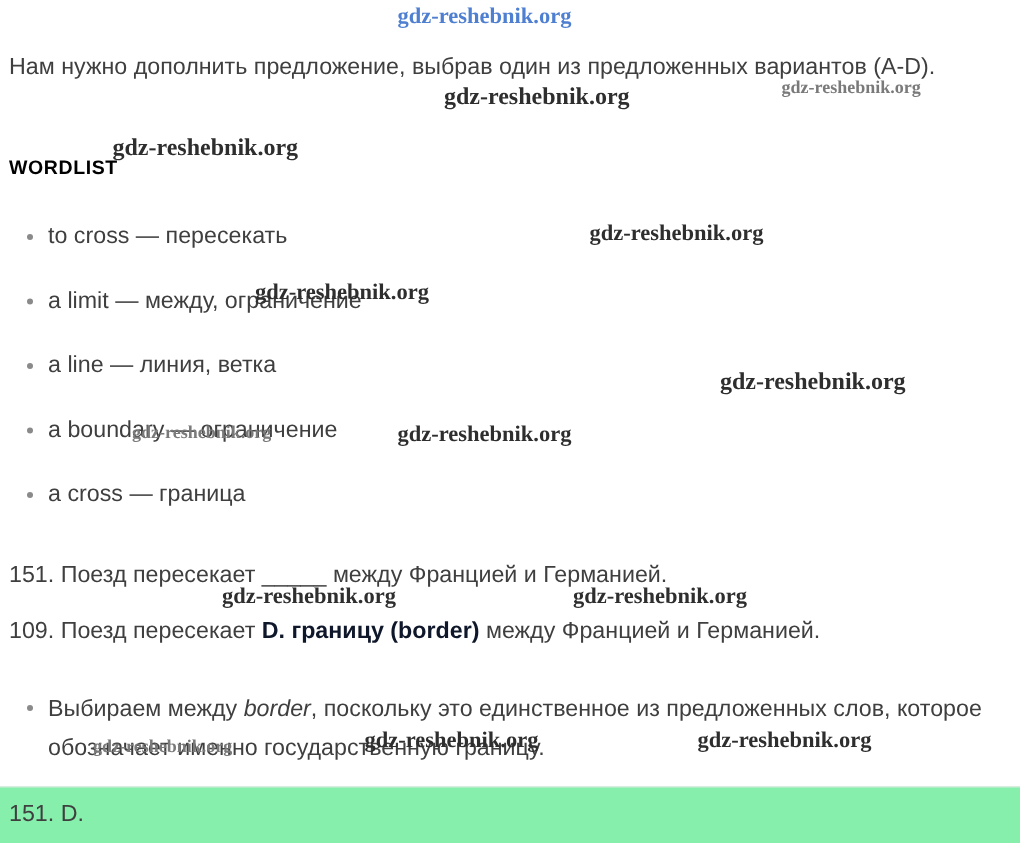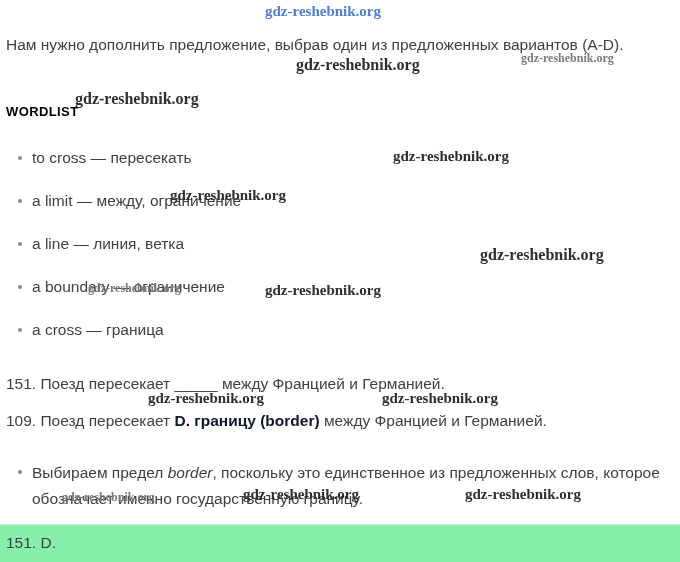--- a/index.html
+++ b/index.html
@@ -153,21 +153,21 @@
     <li>a line — линия, ветка</li>
     <li>a boundary — ограничение</li>
     <li>a cross — граница</li>
   </ul>
 
   <div class="task-line task-q">151. Поезд пересекает _____ между Францией и Германией.</div>
 
   <div class="task-line task-a"><span>109. Поезд пересекает </span><b>D. границу (border)</b><span> между Францией и Германией.</span></div>
 
   <ul class="expl">
-    <li><span>Выбираем предел </span><em>border</em><span>, поскольку это единственное из предложенных слов, которое обозначает именно государственную границу.</span></li>
+    <li><span>Выбираем между </span><em>border</em><span>, поскольку это единственное из предложенных слов, которое обозначает именно государственную границу.</span></li>
   </ul>
 
   <div class="answer-bar">
     <div class="txt">151. D.</div>
   </div>
 
   <div id="wm-layer">
       <div class="wm wm-blue" style="left: 265px; top: 3px; font-size: 15px;">gdz-reshebnik.org</div>
       <div class="wm wm-gray" style="left: 521px; top: 51px; font-size: 12px;">gdz-reshebnik.org</div>
       <div class="wm wm-dark" style="left: 296px; top: 56px; font-size: 16px;">gdz-reshebnik.org</div>

